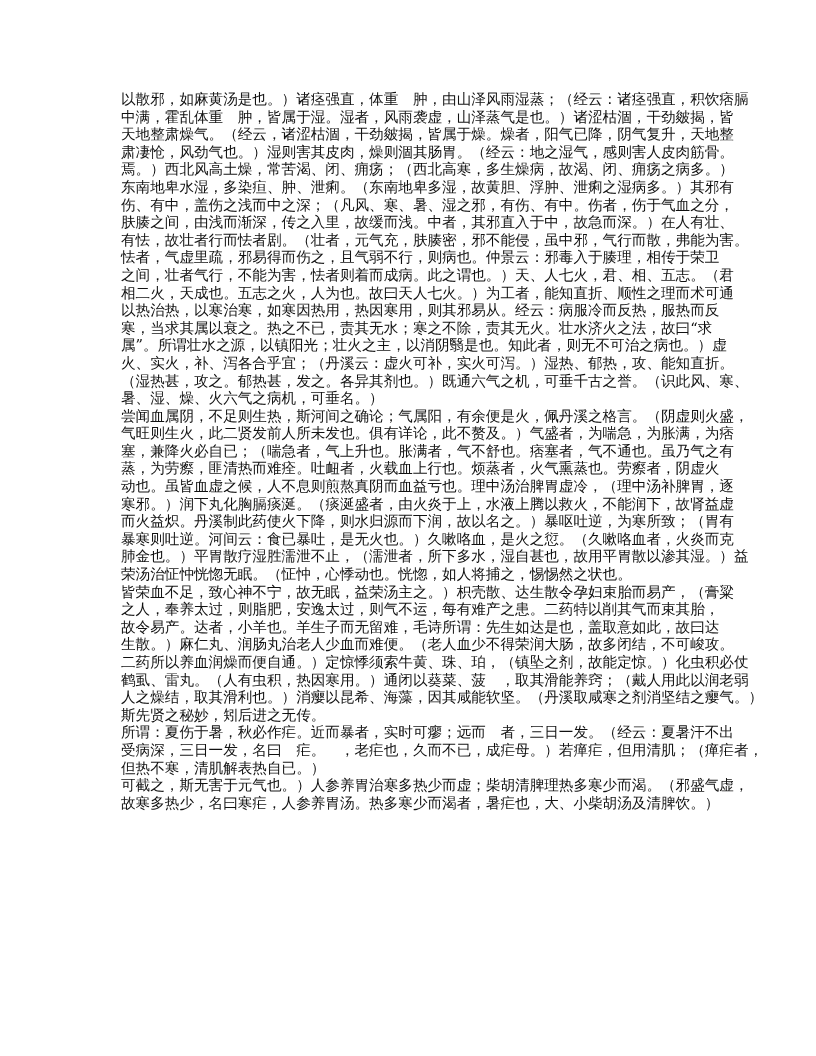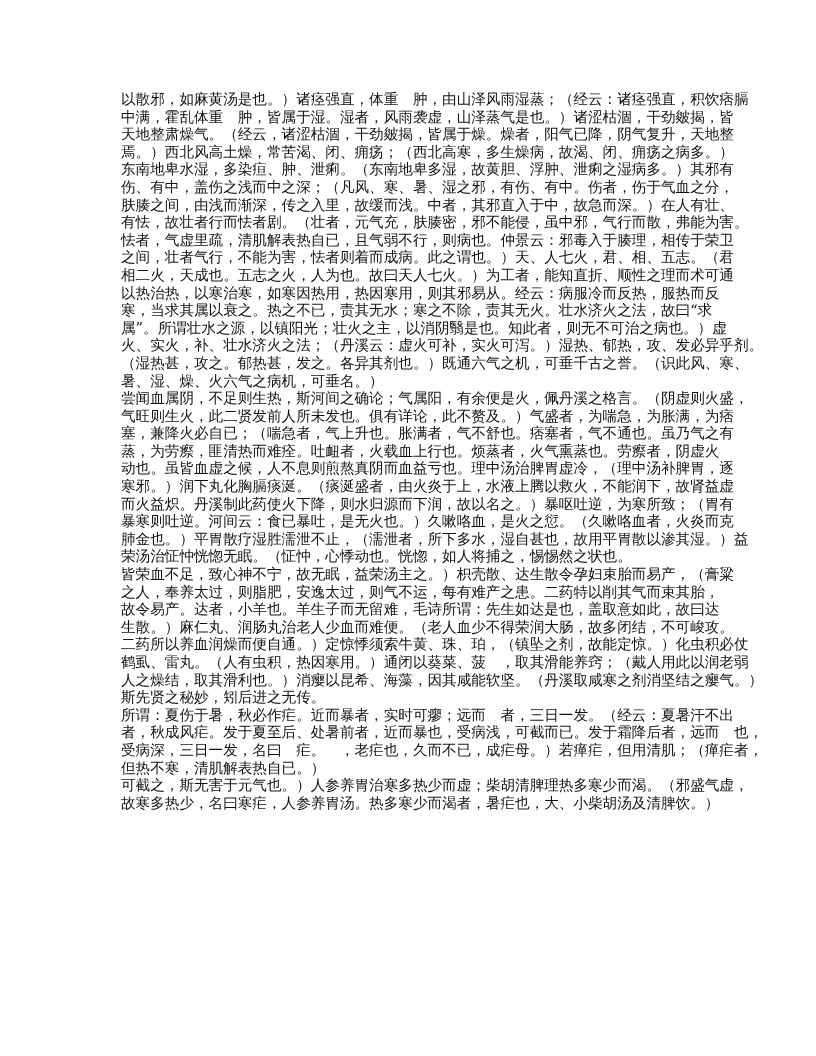--- a/index.html
+++ b/index.html
@@ -35,32 +35,33 @@
       text-align-last: left;
     }
   </style>
 </head>
 <body>
 
 <div class="page">
   <div class="line">以散邪，如麻黄汤是也。）诸痉强直，体重　肿，由山泽风雨湿蒸；（经云：诸痉强直，积饮痞膈</div>
   <div class="line">中满，霍乱体重　肿，皆属于湿。湿者，风雨袭虚，山泽蒸气是也。）诸涩枯涸，干劲皴揭，皆</div>
   <div class="line">天地整肃燥气。（经云，诸涩枯涸，干劲皴揭，皆属于燥。燥者，阳气已降，阴气复升，天地整</div>
+  <div class="line">肃凄怆，风劲气也。）湿则害其皮肉，燥则涸其肠胃。（经云：地之湿气，感则害人皮肉筋骨。</div>
   <div class="line last">焉。）西北风高土燥，常苦渴、闭、痈疡；（西北高寒，多生燥病，故渴、闭、痈疡之病多。）</div>
   <div class="line">东南地卑水湿，多染疸、肿、泄痢。（东南地卑多湿，故黄胆、浮肿、泄痢之湿病多。）其邪有</div>
   <div class="line">伤、有中，盖伤之浅而中之深；（凡风、寒、暑、湿之邪，有伤、有中。伤者，伤于气血之分，</div>
   <div class="line">肤腠之间，由浅而渐深，传之入里，故缓而浅。中者，其邪直入于中，故急而深。）在人有壮、</div>
   <div class="line">有怯，故壮者行而怯者剧。（壮者，元气充，肤腠密，邪不能侵，虽中邪，气行而散，弗能为害。</div>
-  <div class="line">怯者，气虚里疏，清肌解表热自已，且气弱不行，则病也。仲景云：邪毒入于腠理，相传于荣卫</div>
+  <div class="line">怯者，气虚里疏，邪易得而伤之，且气弱不行，则病也。仲景云：邪毒入于腠理，相传于荣卫</div>
   <div class="line">之间，壮者气行，不能为害，怯者则着而成病。此之谓也。）天、人七火，君、相、五志。（君</div>
   <div class="line">相二火，天成也。五志之火，人为也。故曰天人七火。）为工者，能知直折、顺性之理而术可通</div>
   <div class="line">以热治热，以寒治寒，如寒因热用，热因寒用，则其邪易从。经云：病服冷而反热，服热而反</div>
   <div class="line">寒，当求其属以衰之。热之不已，责其无水；寒之不除，责其无火。壮水济火之法，故曰“求</div>
   <div class="line">属”。所谓壮水之源，以镇阳光；壮火之主，以消阴翳是也。知此者，则无不可治之病也。）虚</div>
-  <div class="line">火、实火，补、壮水济火之法；（丹溪云：虚火可补，实火可泻。）湿热、郁热，攻、发必异乎剂。</div>
+  <div class="line">火、实火，补、泻各合乎宜；（丹溪云：虚火可补，实火可泻。）湿热、郁热，攻、能知直折。</div>
   <div class="line">（湿热甚，攻之。郁热甚，发之。各异其剂也。）既通六气之机，可垂千古之誉。（识此风、寒、</div>
   <div class="line last">暑、湿、燥、火六气之病机，可垂名。）</div>
   <div class="line">尝闻血属阴，不足则生热，斯河间之确论；气属阳，有余便是火，佩丹溪之格言。（阴虚则火盛，</div>
   <div class="line">气旺则生火，此二贤发前人所未发也。俱有详论，此不赘及。）气盛者，为喘急，为胀满，为痞</div>
   <div class="line">塞，兼降火必自已；（喘急者，气上升也。胀满者，气不舒也。痞塞者，气不通也。虽乃气之有</div>
   <div class="line">蒸，为劳瘵，匪清热而难痊。吐衄者，火载血上行也。烦蒸者，火气熏蒸也。劳瘵者，阴虚火</div>
   <div class="line">动也。虽皆血虚之候，人不息则煎熬真阴而血益亏也。理中汤治脾胃虚冷，（理中汤补脾胃，逐</div>
   <div class="line">寒邪。）润下丸化胸膈痰涎。（痰涎盛者，由火炎于上，水液上腾以救火，不能润下，故肾益虚</div>
   <div class="line">而火益炽。丹溪制此药使火下降，则水归源而下润，故以名之。）暴呕吐逆，为寒所致；（胃有</div>
   <div class="line">暴寒则吐逆。河间云：食已暴吐，是无火也。）久嗽咯血，是火之愆。（久嗽咯血者，火炎而克</div>
@@ -68,18 +69,17 @@
   <div class="line last">荣汤治怔忡恍惚无眠。（怔忡，心悸动也。恍惚，如人将捕之，惕惕然之状也。</div>
   <div class="line">皆荣血不足，致心神不宁，故无眠，益荣汤主之。）枳壳散、达生散令孕妇束胎而易产，（膏粱</div>
   <div class="line">之人，奉养太过，则脂肥，安逸太过，则气不运，每有难产之患。二药特以削其气而束其胎，</div>
   <div class="line">故令易产。达者，小羊也。羊生子而无留难，毛诗所谓：先生如达是也，盖取意如此，故曰达</div>
   <div class="line">生散。）麻仁丸、润肠丸治老人少血而难便。（老人血少不得荣润大肠，故多闭结，不可峻攻。</div>
   <div class="line">二药所以养血润燥而便自通。）定惊悸须索牛黄、珠、珀，（镇坠之剂，故能定惊。）化虫积必仗</div>
   <div class="line">鹤虱、雷丸。（人有虫积，热因寒用。）通闭以葵菜、菠　，取其滑能养窍；（戴人用此以润老弱</div>
   <div class="line">人之燥结，取其滑利也。）消瘿以昆希、海藻，因其咸能软坚。（丹溪取咸寒之剂消坚结之瘿气。）</div>
   <div class="line last">斯先贤之秘妙，矧后进之无传。</div>
   <div class="line">所谓：夏伤于暑，秋必作疟。近而暴者，实时可瘳；远而　者，三日一发。（经云：夏暑汗不出</div>
-  <div class="line">者，秋成风疟。发于夏至后、处暑前者，近而暴也，受病浅，可截而已。发于霜降后者，远而　也，</div>
   <div class="line">受病深，三日一发，名曰　疟。　，老疟也，久而不已，成疟母。）若瘅疟，但用清肌；（瘅疟者，</div>
   <div class="line last">但热不寒，清肌解表热自已。）</div>
   <div class="line">可截之，斯无害于元气也。）人参养胃治寒多热少而虚；柴胡清脾理热多寒少而渴。（邪盛气虚，</div>
   <div class="line last">故寒多热少，名曰寒疟，人参养胃汤。热多寒少而渴者，暑疟也，大、小柴胡汤及清脾饮。）</div>
 </div>
 
 </body></html>

